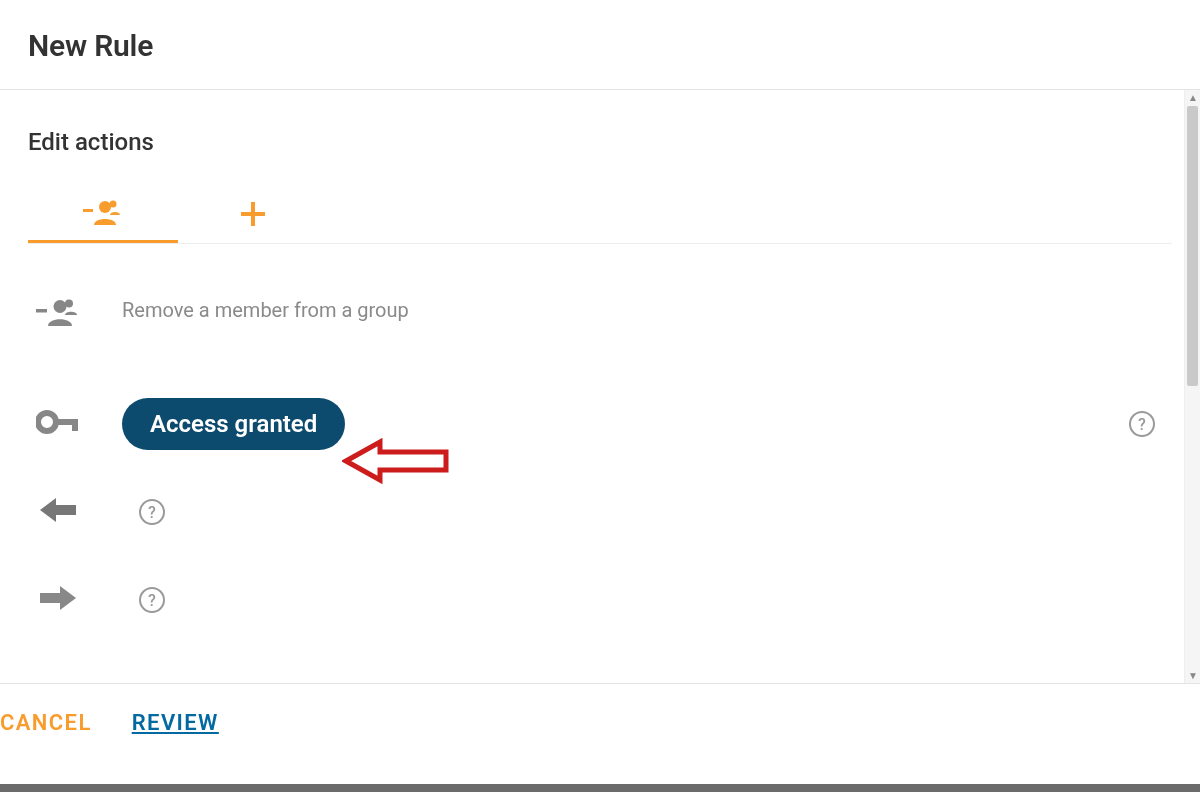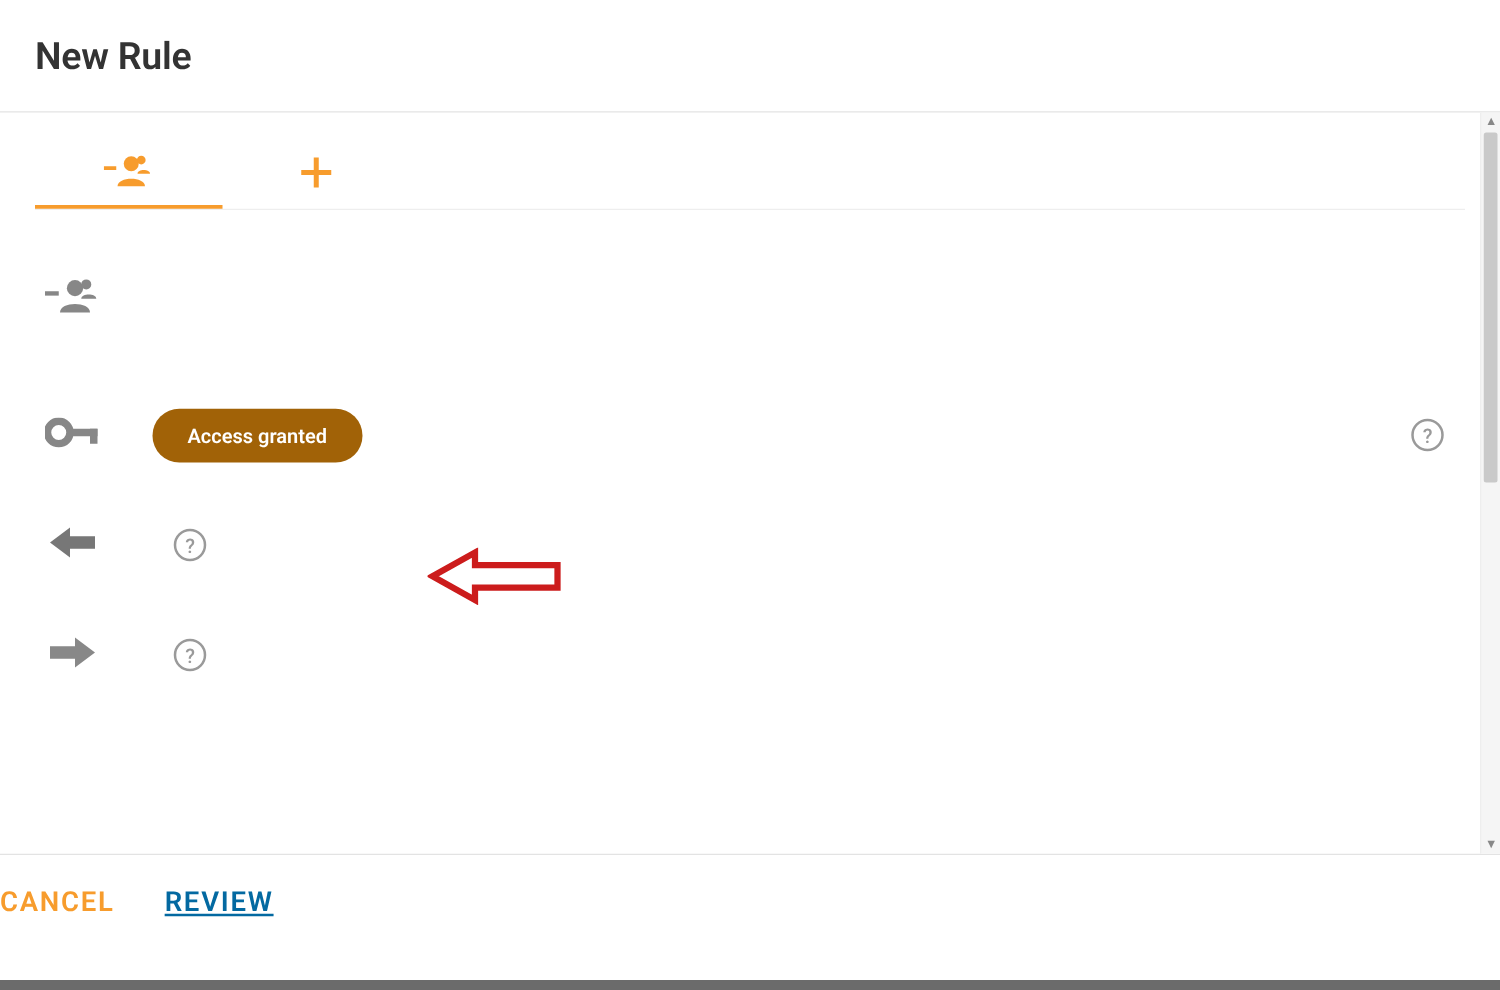--- a/index.html
+++ b/index.html
@@ -86,23 +86,23 @@
     margin-bottom: 6px;
   }
   .action-sub {
     font-size: 20px;
     color: #8a8a8a;
     font-weight: 400;
   }
   .chip {
     display: inline-flex;
     align-items: center;
-    background: #a16207;
+    background: #0c4a6e;
     color: #fff;
-    font-size: 16px;
+    font-size: 24px;
     font-weight: 600;
     border-radius: 999px;
     padding: 12px 28px;
     cursor: pointer;
   }
   .row-label {
     font-size: 20px;
     font-weight: 600;
     letter-spacing: 1.2px;
     color: #4a4a4a;
@@ -169,20 +169,21 @@
 <body>
 
 <div class="header">
   <h1>New Rule</h1>
 </div>
 
 <div class="divider-top"></div>
 
 <div class="scroll-area">
 
+  <div class="section-title">Edit actions</div>
 
   <div class="tabs">
     <div class="tab active">
       <span>
         <svg width="40" height="28" viewBox="0 0 40 28">
           <rect x="0" y="10" width="10" height="3" fill="#f79c2d"></rect>
           <circle cx="22" cy="8" r="6" fill="#f79c2d"></circle>
           <path d="M11 26 C11 18 33 18 33 26 Z" fill="#f79c2d"></path>
           <circle cx="30" cy="5" r="3.5" fill="#f79c2d"></circle>
           <path d="M27 16 C27 12 37 12 37 16 Z" fill="#f79c2d"></path>
@@ -207,20 +208,21 @@
           <svg width="44" height="30" viewBox="0 0 44 30">
             <rect x="0" y="11" width="11" height="3.5" fill="#878787"></rect>
             <circle cx="24" cy="8.5" r="6.5" fill="#878787"></circle>
             <path d="M12 28 C12 19 36 19 36 28 Z" fill="#878787"></path>
             <circle cx="33" cy="5.5" r="4" fill="#878787"></circle>
             <path d="M29 17 C29 12.5 41 12.5 41 17 Z" fill="#878787"></path>
           </svg>
         </span>
       </div>
       <div class="body-col">
+        <div class="action-sub">Remove a member from a group</div>
       </div>
       <div class="help-col"></div>
     </div>
 
     <div class="action-row">
       <div class="icon-col">
         <span>
           <svg width="44" height="24" viewBox="0 0 44 24">
             <circle cx="11" cy="12" r="9" fill="none" stroke="#878787" stroke-width="6"></circle>
             <rect x="18" y="9" width="24" height="6" fill="#878787"></rect>

